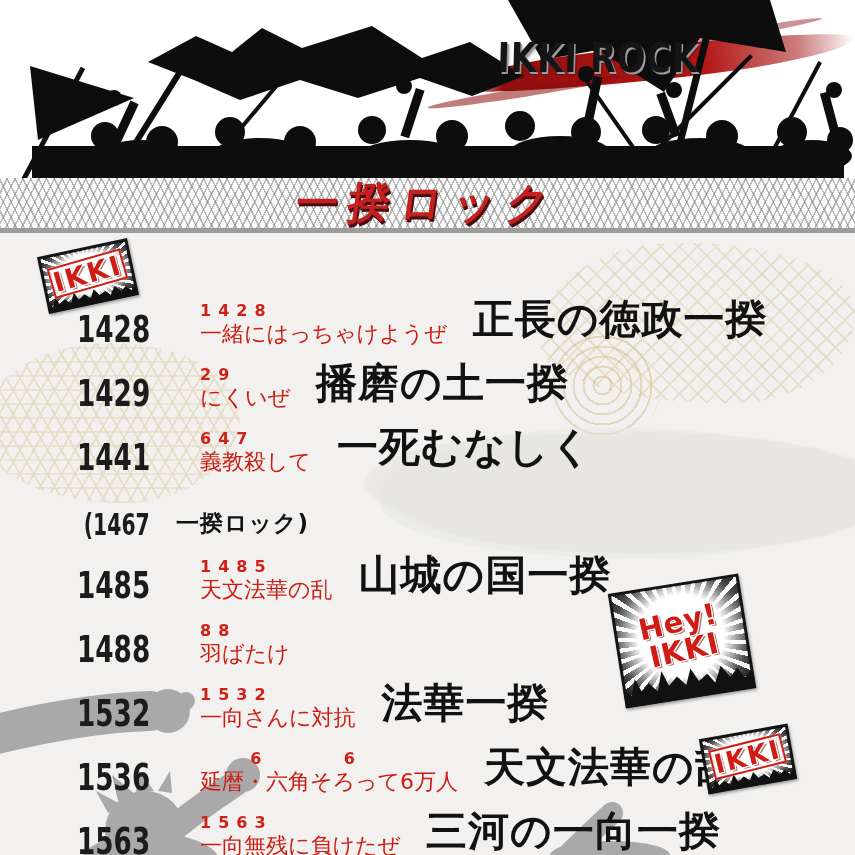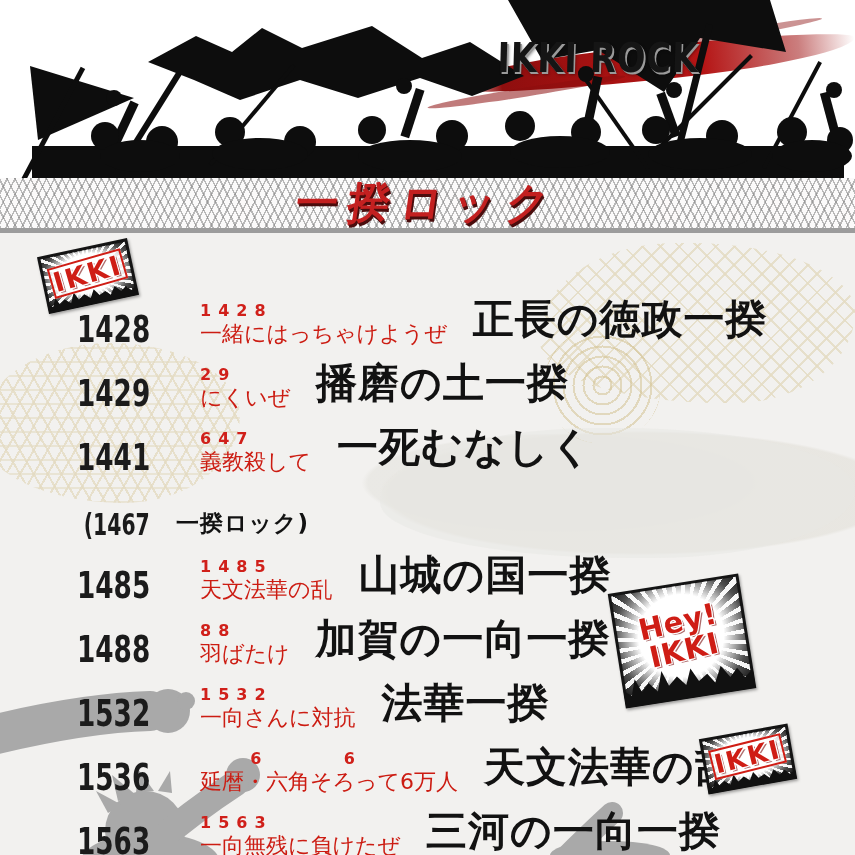--- a/index.html
+++ b/index.html
@@ -267,21 +267,20 @@
       </div>
       <div class="col-event">山城の国一揆</div>
     </div>
 
     <div class="row">
       <div class="col-year"><span>1488</span></div>
       <div class="mnemonic">
         <div class="digits">88</div>
         <div class="phrase">羽ばたけ</div>
       </div>
-      <div class="col-event">加賀の一向一揆</div>
     </div>
 
     <div class="row">
       <div class="col-year"><span>1532</span></div>
       <div class="mnemonic">
         <div class="digits">1532</div>
         <div class="phrase">一向さんに対抗</div>
       </div>
       <div class="col-event">法華一揆</div>
     </div>

